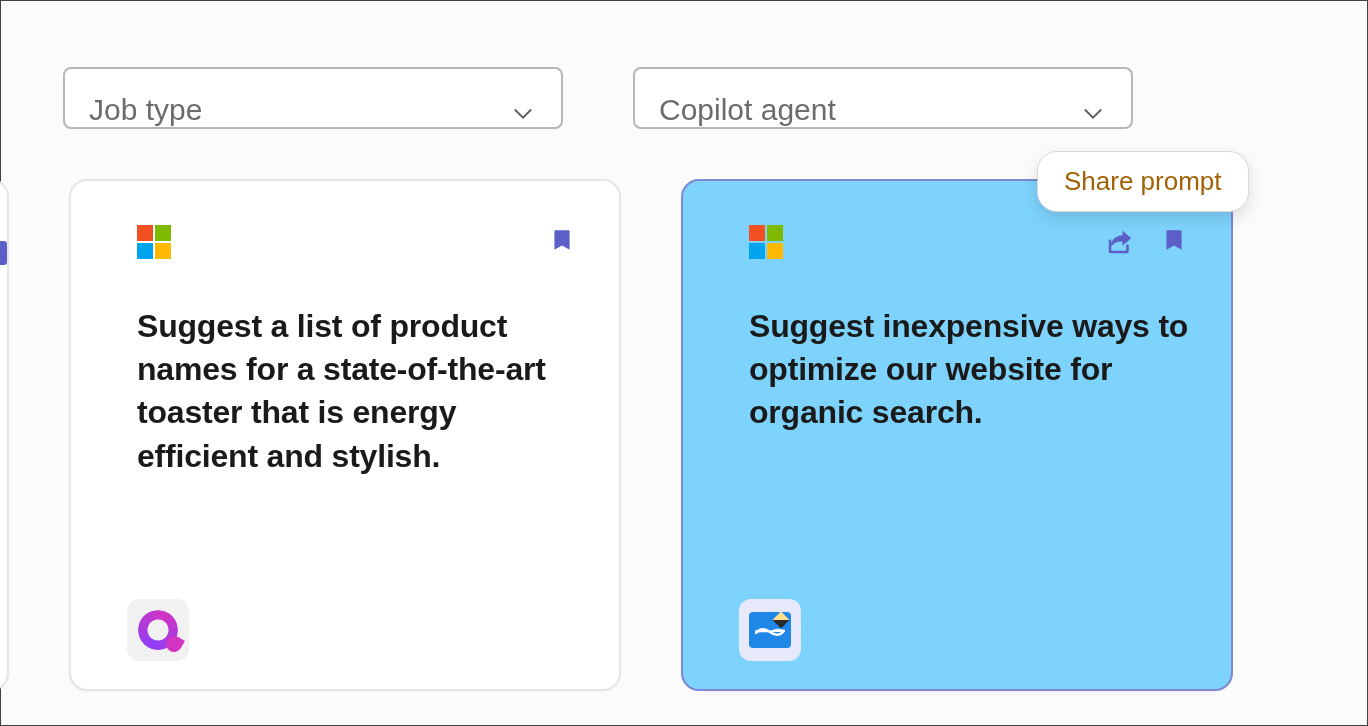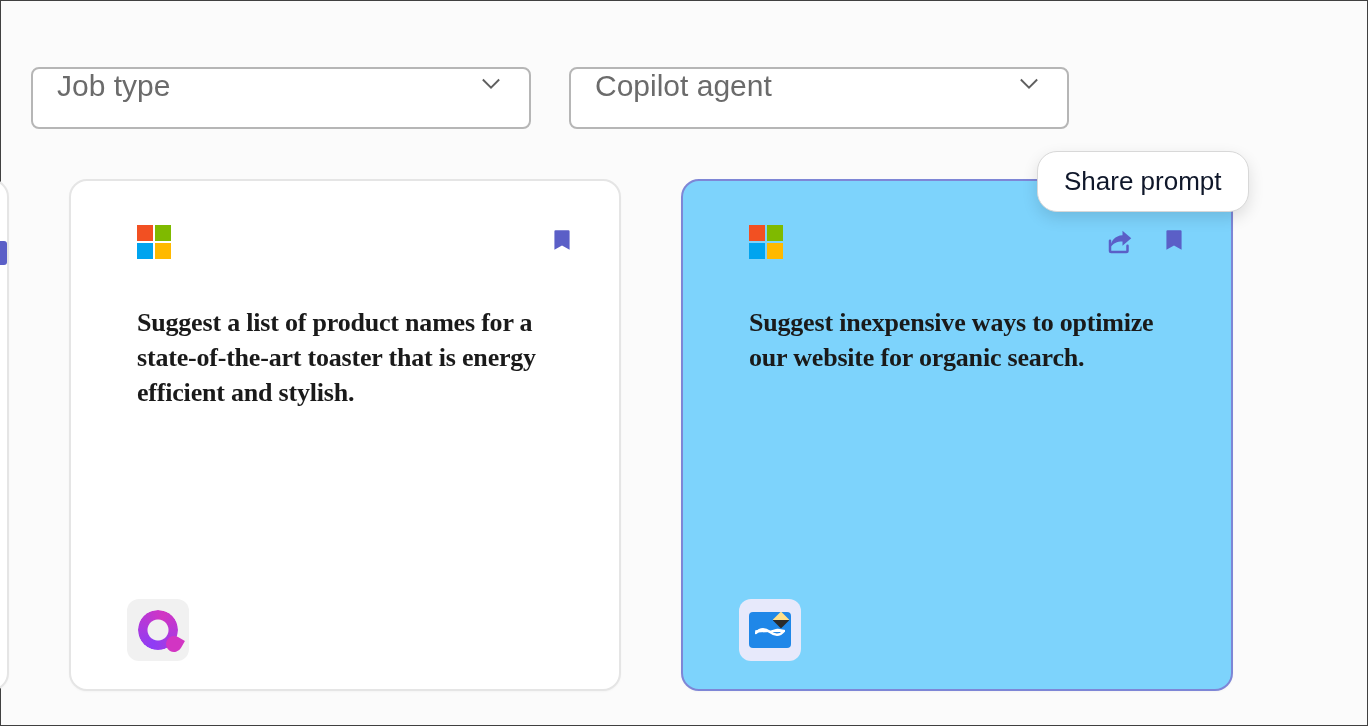--- a/index.html
+++ b/index.html
@@ -28,24 +28,25 @@
     display: flex;
     gap: 38px;
   }
   .dropdown {
     width: 500px;
     height: 62px;
     border: 2px solid #b6b6b6;
     border-radius: 8px;
     background: #fff;
     display: flex;
-    align-items: flex-start;
+    align-items: flex-end;
     justify-content: space-between;
     padding: 0 24px 0 24px;
     cursor: pointer;
+    margin-left: 32px;
   }
   .dropdown .label {
     font-size: 30px;
     color: #6b6b6b;
   }
   .dropdown .chev {
     width: 28px;
     height: 28px;
     display: flex;
     align-items: center;
@@ -125,26 +126,25 @@
   .bookmark svg { width: 26px; height: 30px; display:block; }
   .share-ico {
     color: #5b5fc7;
     width: 30px; height: 30px;
     display:flex; align-items:center; justify-content:center;
   }
   .share-ico svg { width:30px; height:30px; }
 
   .card-text {
     margin-top: 36px;
-    font-size: 26px;
+    font-size: 32px;
     line-height: 1.35;
     font-weight: 600;
     color: #1a1a1a;
     letter-spacing: -0.2px;
-    font-family: Liberation Serif, serif;
   }
 
   .card-app {
     position: absolute;
     left: 56px;
     bottom: 28px;
     width: 62px;
     height: 62px;
     border-radius: 12px;
     background: #f1f1f1;
@@ -209,21 +209,21 @@
   
   .tooltip {
     position: absolute;
     top: 150px;
     left: 1036px;
     background: #fff;
     border: 1px solid #d8d8d8;
     border-radius: 20px;
     padding: 14px 26px;
     font-size: 26px;
-    color: #0f172a;
+    color: #a16207;
     box-shadow: 0 6px 16px rgba(0,0,0,0.12);
     white-space: nowrap;
     z-index: 5;
   }
 </style>
 </head>
 <body>
 
 <div class="frame">
 

